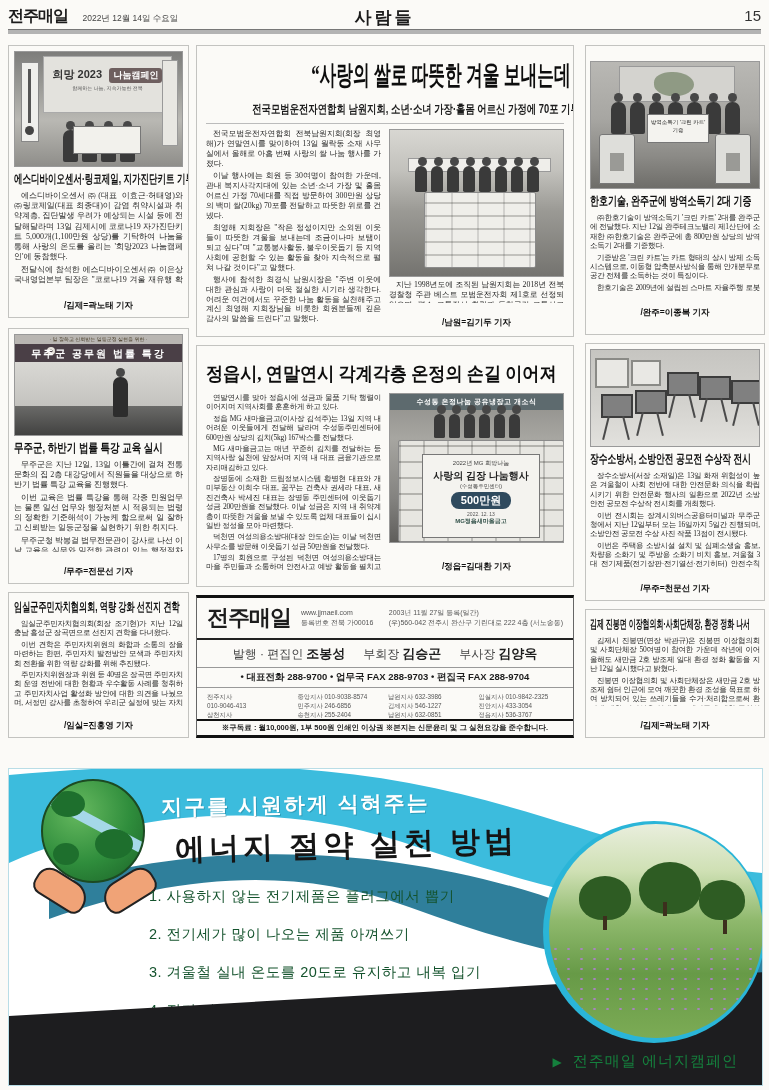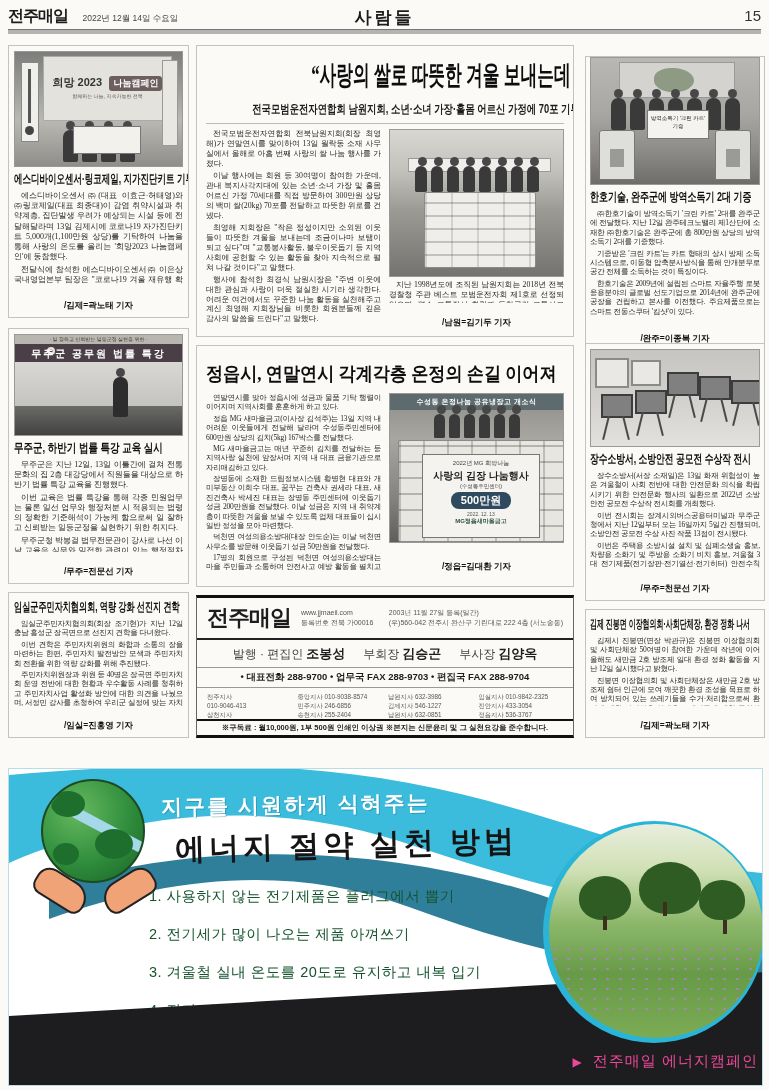--- a/index.html
+++ b/index.html
@@ -66,21 +66,21 @@
   .ad-list li{font-size:14.5px;color:#14532d;margin-bottom:19px;letter-spacing:0.5px;}
   .ad-dark{position:absolute;left:0;right:0;bottom:0;height:115px;background:#1d1d1f;
            clip-path:polygon(0 40%,100% 2%,100% 100%,0 100%);}
   .ad-circle-rim{position:absolute;left:534px;top:52px;width:222px;height:222px;border-radius:50%;background:#2ab5d8;}
   .ad-circle{position:absolute;left:6px;top:3px;width:214px;height:214px;border-radius:50%;overflow:hidden;
      background:linear-gradient(#e9eedd 0%,#cfe0b4 22%,#8fb96d 45%,#679a47 70%,#7cab55 100%);}
   .tree{position:absolute;width:52px;height:44px;background:#2e5c23;border-radius:50% 50% 45% 45%;}
   .tree::after{content:'';position:absolute;left:24px;top:40px;width:4px;height:14px;background:#3c2f1d;}
   .flowers{position:absolute;left:0;right:0;top:120px;height:70px;
      background-image:radial-gradient(#b07fd0 1px,transparent 1.6px);background-size:13px 10px;opacity:0.85;}
-  .ad-foot{position:absolute;right:4px;bottom:14px;color:#ec4899;font-size:15px;letter-spacing:1px;margin-left:29px;}
+  .ad-foot{position:absolute;right:24px;bottom:14px;color:#15803d;font-size:15px;letter-spacing:1px;margin-left:29px;}
   .ad-foot .tri{margin-right:10px;font-size:12px;}
   
   .earth-wrap{position:absolute;left:22px;top:10px;width:130px;height:150px;}
   .earth{position:absolute;left:10px;top:0;width:100px;height:100px;border-radius:50%;overflow:hidden;
      background:radial-gradient(circle at 35% 30%,#66b95f,#2f8d3c 55%,#1f6b2c 90%);border:2px solid #1c4a22;}
   .earth .river{position:absolute;left:-10px;top:38px;width:130px;height:11px;background:#a5d8e8;border-radius:8px;transform:rotate(28deg);}
   .earth .blob{position:absolute;border-radius:50%;background:#1e6f2d;}
   .hand{position:absolute;width:52px;height:26px;background:#f0a377;border:2px solid #222;border-radius:14px 18px 10px 10px;}
   .hand.l{left:2px;top:96px;transform:rotate(32deg);}
   .hand.r{left:70px;top:96px;transform:rotate(-32deg) scaleX(-1);}
@@ -96,21 +96,21 @@
   <div class="hdr">
     <span class="hdr-logo">전주매일</span>
     <span class="hdr-date">2022년 12월 14일 수요일</span>
     <div class="hdr-section">사람들</div>
     <span class="hdr-page">15</span>
   </div>
   <div class="hdr-rule"></div>
 
   <div class="box" style="left:8px;top:45px;width:181px;height:273px;">
     <div class="photo" style="height:116px;background:linear-gradient(180deg,#7d7d7b 0%,#9a9a96 30%,#b9b8b3 60%,#8f8e8a 100%);">
-      <div style="position:absolute;left:28px;top:4px;right:10px;height:48px;background:#e3e2dd;border:1px solid #aaa;text-align:center;padding-top:15px;">
+      <div style="position:absolute;left:28px;top:4px;right:10px;height:48px;background:#e3e2dd;border:1px solid #aaa;text-align:center;padding-top:7px;">
         <span style="font-size:11px;font-weight:bold;color:#333;">희망 2023</span>
         <span style="display:inline-block;font-size:9px;font-weight:bold;color:#fff;background:#6e5f5f;border-radius:3px;padding:1px 4px;margin-left:3px;">나눔캠페인</span>
         <div style="font-size:5px;color:#555;margin-top:2px;">함께하는 나눔, 지속가능한 전북</div>
       </div>
       <div style="position:absolute;left:6px;top:10px;width:16px;height:78px;background:#efefec;border:1px solid #888;">
         <div style="position:absolute;left:6px;top:6px;width:3px;height:54px;background:#555;"></div>
         <div style="position:absolute;left:3px;bottom:6px;width:9px;height:9px;border-radius:50%;background:#444;"></div>
       </div>
       <div style="position:absolute;right:4px;top:8px;width:14px;height:84px;background:#e8e7e2;border:1px solid #999;"></div>
       <div class="figrow" style="bottom:4px;">
@@ -280,21 +280,21 @@
 고창지사  563-6998</div>
       <div class="pre">임실지사  010-9842-2325
 진안지사  433-3054
 정읍지사  536-3767
 장수지사  010-3652-6157
 무주지사  010-2303-4253</div>
     </div>
     <div class="mast-foot">※구독료 : 월10,000원, 1부 500원      인쇄인 이상권      ※본지는 신문윤리 및 그 실천요강을 준수합니다.</div>
   </div>
 
-  <div class="box" style="left:585px;top:56px;width:180px;height:290px;padding:0 4px;">
+  <div class="box" style="left:585px;top:45px;width:180px;height:290px;padding:15px 4px;">
     <div class="photo" style="height:128px;background:linear-gradient(180deg,#b9b8b4 0%,#a7a6a2 45%,#8b8a86 75%,#6e6d69 100%);">
       <div style="position:absolute;left:28px;top:4px;width:114px;height:34px;background:#d4d3cf;border:1px solid #999;">
         <div style="position:absolute;left:34px;top:5px;width:40px;height:24px;border-radius:45% 55% 50% 50%;background:#8f9a84;"></div>
       </div>
       <div class="figrow" style="top:40px;">
         <span class="fig"></span>
         <span class="fig"></span>
         <span class="fig"></span>
         <span class="fig"></span>
         <span class="fig"></span>

